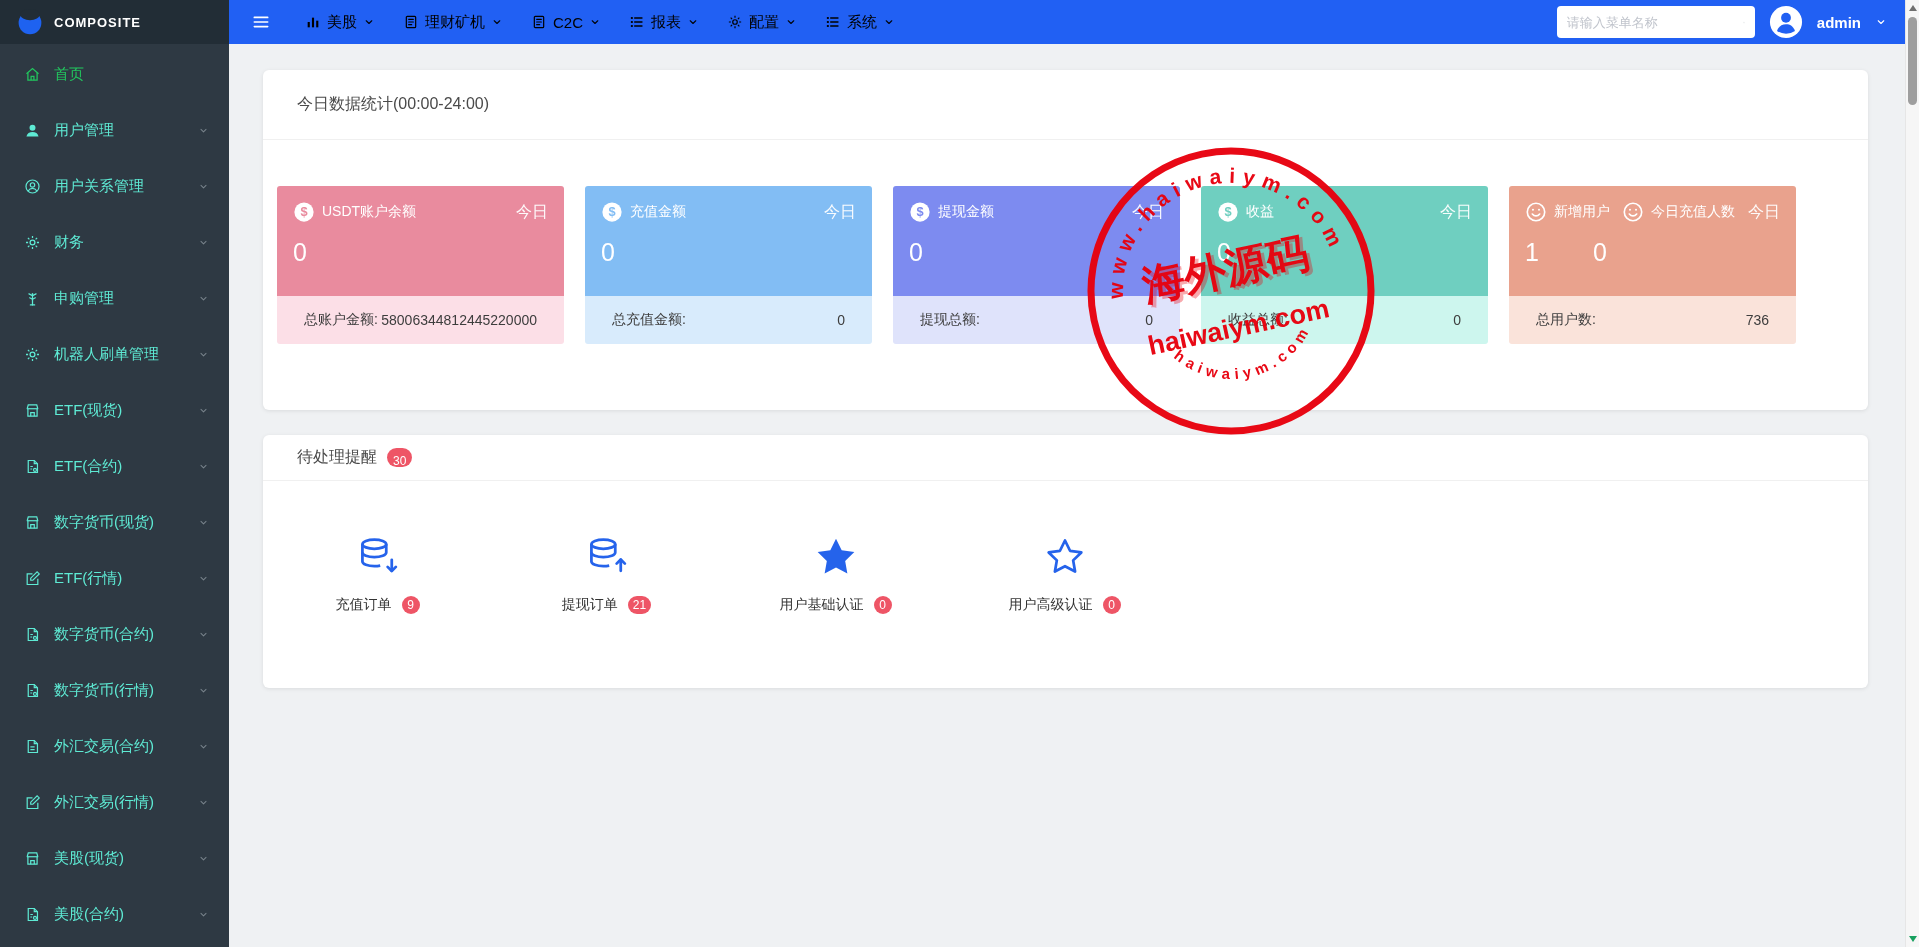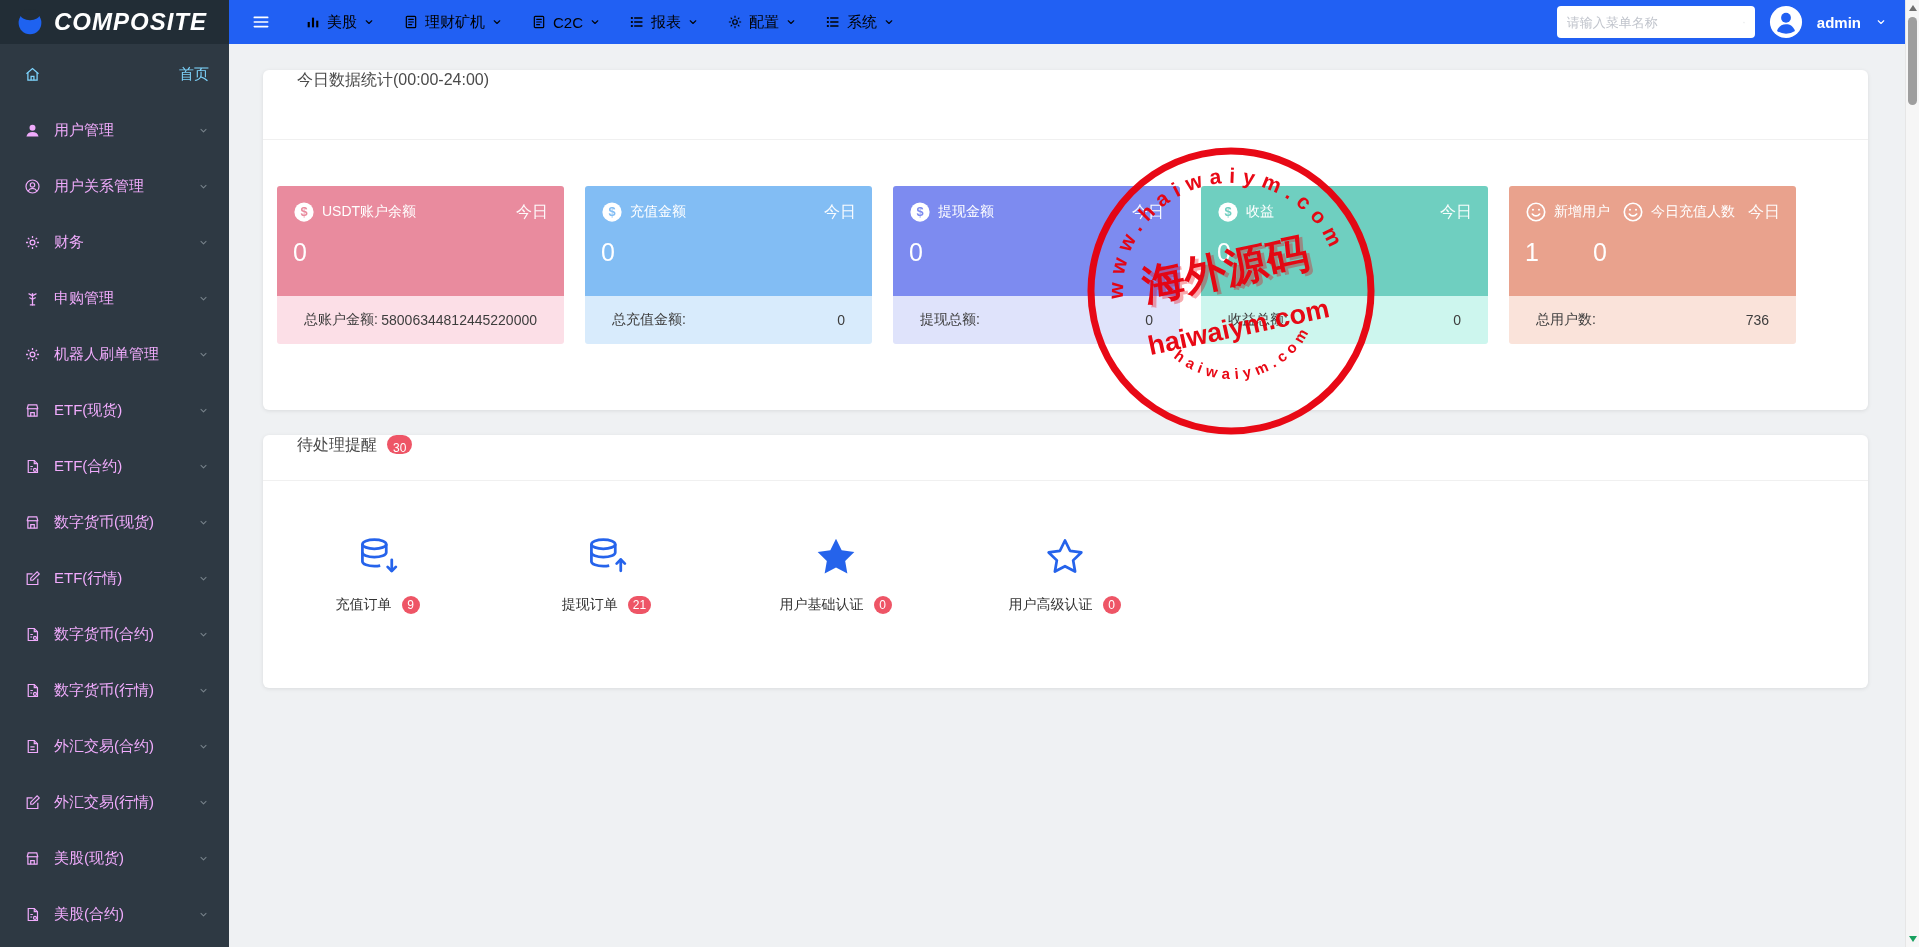--- a/index.html
+++ b/index.html
@@ -7,54 +7,54 @@
   html,body { width:1919px; height:947px; overflow:hidden; }
   body { position:relative; background:#eff1f3; font-family:"Liberation Sans","DejaVu Sans",sans-serif; }
   .icon svg { width:100%; height:100%; display:block; }
 
   
   .topbar { position:absolute; top:0; left:0; width:1905px; height:44px;
             background:var(--c-navbar,#2160f3); display:flex; align-items:center; z-index:5; }
   .logo { width:229px; height:44px; background:var(--c-navbar_dark,#222d36);
           display:flex; align-items:center; gap:10px; padding-left:16px; flex:0 0 auto; }
   .logo-mark { width:28px; height:28px; }
-  .logo-text { color:#fff; font-weight:bold; font-size:24px; letter-spacing:1px;font-style:italic; }
+  .logo-text { color:#fff; font-weight:bold; font-size:13px; letter-spacing:1px; }
   .hamburger { width:20px; height:20px; color:#fff; margin-left:22px; cursor:pointer; flex:0 0 auto; }
   .nav-menu { display:flex; align-items:center; margin-left:20px; height:44px; }
   .nav-item { display:flex; align-items:center; gap:6px; color:#000000; font-size:15px;
               padding:0 14px; height:60px; cursor:pointer; }
   .nav-item .nav-ic { width:16px; height:16px; }
   .nav-item .chev { width:12px; height:12px; opacity:.95; }
   .topbar-right { margin-left:auto; display:flex; align-items:center; gap:14px; padding-right:18px; }
   .search-box { width:198px; height:32px; background:#fff; border-radius:4px;
                 display:flex; align-items:center; padding:0 10px; }
   .search-box input { border:none; outline:none; flex:1; font-size:13px; color:#666; background:transparent; }
   .search-box input::placeholder { color:#c0c4cc; }
   .search-ic { width:15px; height:15px; color:#c0c4cc; }
   .avatar { width:34px; height:34px; }
   .user-name { color:#fff; font-size:15px; font-weight:bold; }
   .user-chev { width:12px; height:12px; color:#fff; }
 
   
   .sidebar { position:absolute; top:44px; left:0; width:229px; height:903px;
              background:var(--c-sidebar,#2e3943); padding-top:2px; }
   .side-item { height:56px; display:flex; align-items:center; padding:0 20px 0 24px;
-               color:#f0abfc; font-size:15px; cursor:pointer; }
+               color:#5eead4; font-size:15px; cursor:pointer; }
   .side-item .side-ic { width:17px; height:17px; margin-right:13px; flex:0 0 auto; }
   .side-item .label { flex:1; white-space:nowrap; }
   .side-item .chev { width:11px; height:11px; color:#78828b; }
-  .side-item.active { color:#7dd3fc;text-align:right; }
+  .side-item.active { color:#22c55e; }
 
   
   .content { position:absolute; left:229px; top:44px; width:1676px; height:903px; }
   .panel { position:absolute; left:34px; width:1605px; background:#fff;
            border-radius:6px; box-shadow:0 1px 4px rgba(0,0,0,.09); }
   #panel-stats { top:26px; height:340px; }
   #panel-reminders { top:391px; height:253px; }
-  .panel-header { display:flex; align-items:flex-start; gap:10px; padding:0 34px;
+  .panel-header { display:flex; align-items:center; gap:10px; padding:0 34px;
                   border-bottom:1px solid #f0f0f0; font-size:16px; color:#4a4a4a; }
   #panel-stats .panel-header { height:70px; }
   #panel-reminders .panel-header { height:46px; }
   .pill-badge { min-width:20px; height:19px; border-radius:10px; background:var(--c-badge,#ee5566);
                 color:#fff; font-size:12px; line-height:19px; text-align:center; padding:4px 6px; }
 
   
   .cards { display:flex; gap:21px; padding:46px 0 0 14px; }
   .scard { width:287px; border-radius:3px; overflow:hidden; flex:0 0 auto; }
   .scard-top { height:110px; background:var(--cc); color:#fff; padding:15px 16px; }

